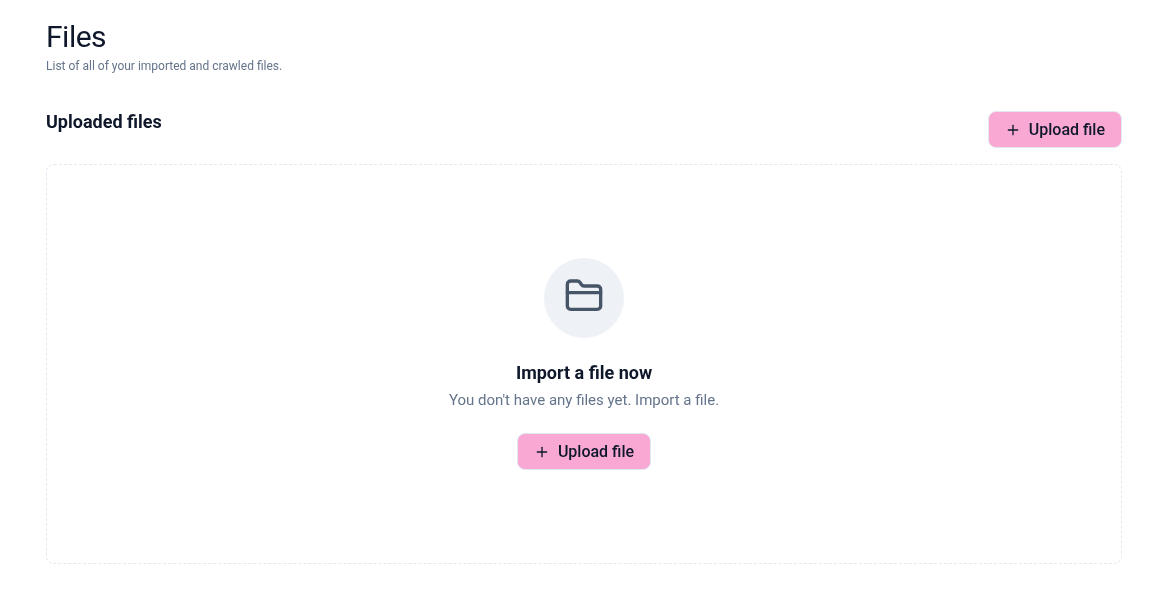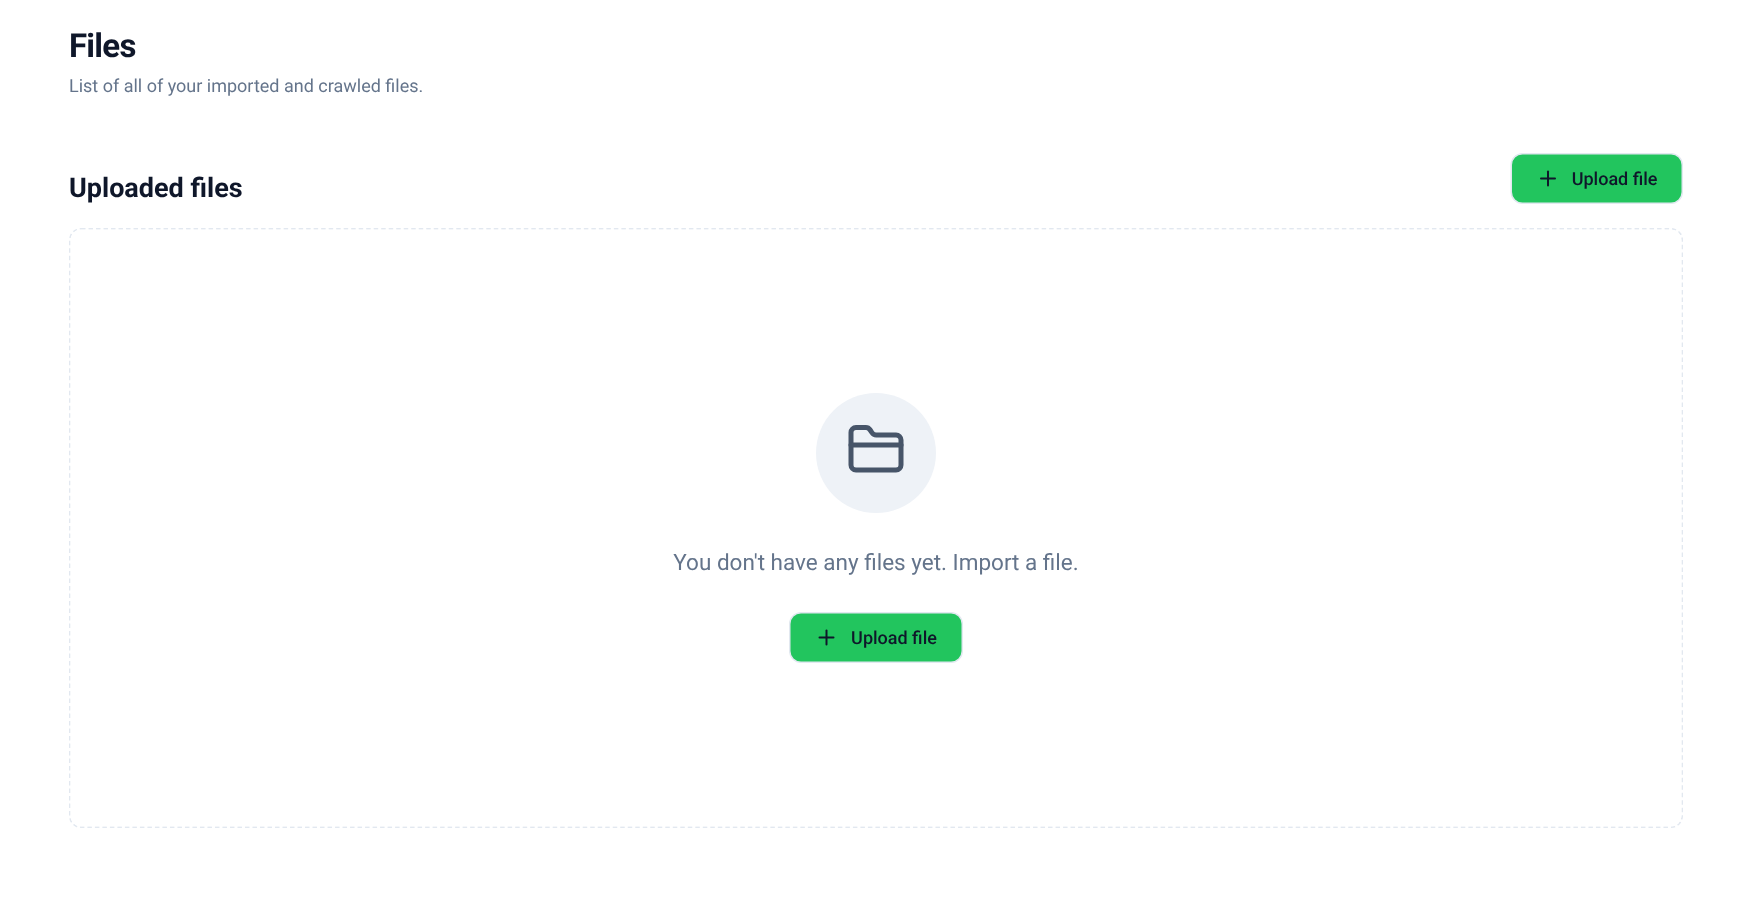--- a/index.html
+++ b/index.html
@@ -9,53 +9,53 @@
     }
     body {
       font-family: -apple-system, BlinkMacSystemFont, 'Segoe UI', Roboto, Oxygen, Ubuntu, sans-serif;
       background: #ffffff;
       width: 1168px;
       height: 598px;
       padding: 20px 46px;
       color: #0f172a;
     }
     .page-title {
-      font-size: 22px;
-      font-weight: 700;
+      font-size: 30px;
+      font-weight: 400;
       color: #0f172a;
       letter-spacing: -0.5px;
       line-height: 1.1;
       margin-bottom: 6px;
     }
     .page-subtitle {
       font-size: 12px;
       color: #64748b;
       font-weight: 400;
       margin-bottom: 38px;
     }
     .section-header {
       display: flex;
       justify-content: space-between;
-      align-items: flex-end;
+      align-items: flex-start;
       margin-bottom: 16px;
     }
     .section-title {
       font-size: 18px;
       font-weight: 700;
       color: #0f172a;
     }
     .upload-btn {
       display: inline-flex;
       align-items: center;
       gap: 8px;
-      background: #22c55e;
+      background: #f9a8d4;
       border: 1px solid #e2e8f0;
       border-radius: 8px;
       padding: 8px 16px;
-      font-size: 12px;
+      font-size: 16px;
       font-weight: 500;
       color: #0f172a;
       cursor: pointer;
       font-family: inherit;
     }
     .plus-icon {
       width: 16px;
       height: 16px;
       display: inline-flex;
       align-items: center;
@@ -118,20 +118,21 @@
 
 <div class="empty-state-container">
   <div class="folder-icon-circle">
     <span>
       <svg class="folder-svg" viewBox="0 0 24 24" fill="none" stroke="#475569" stroke-width="2" stroke-linecap="round" stroke-linejoin="round">
         <path d="M20 20a2 2 0 0 0 2-2V8a2 2 0 0 0-2-2h-7.9a2 2 0 0 1-1.69-.9L9.6 3.9A2 2 0 0 0 7.93 3H4a2 2 0 0 0-2 2v13a2 2 0 0 0 2 2Z"></path>
         <path d="M2 10h20"></path>
       </svg>
     </span>
   </div>
+  <h3 class="empty-title">Import a file now</h3>
   <p class="empty-description">You don't have any files yet. Import a file.</p>
   <button class="upload-btn">
     <span class="plus-icon">
       <svg width="16" height="16" viewBox="0 0 24 24" fill="none" stroke="#0f172a" stroke-width="2" stroke-linecap="round" stroke-linejoin="round">
         <line x1="12" y1="5" x2="12" y2="19"></line>
         <line x1="5" y1="12" x2="19" y2="12"></line>
       </svg>
     </span>
     <span>Upload file</span>
   </button>

